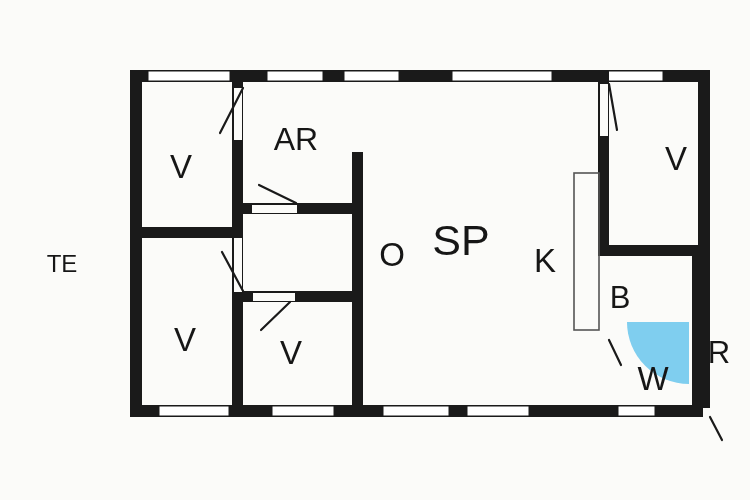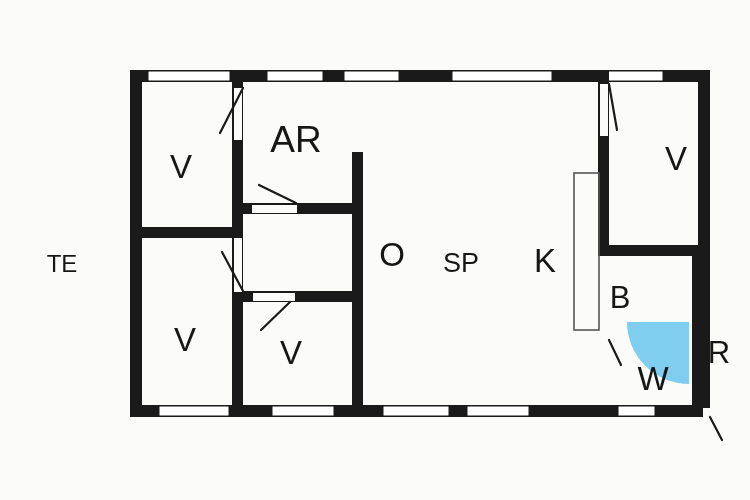--- a/index.html
+++ b/index.html
@@ -89,24 +89,24 @@
       <rect x="600" y="84" width="8" height="52" fill="#fbfbf9"></rect>
       <line x1="609" y1="84" x2="617" y2="130" stroke="#1a1a1a" stroke-width="2.2" stroke-linecap="round"></line>
       <rect x="600" y="324" width="8" height="40" fill="#fbfbf9"></rect>
       <line x1="609" y1="340" x2="621" y2="365" stroke="#1a1a1a" stroke-width="2.2" stroke-linecap="round"></line>
       <rect x="703" y="408" width="9" height="10" fill="#fbfbf9"></rect>
       <line x1="710" y1="417" x2="722" y2="440" stroke="#1a1a1a" stroke-width="2.2" stroke-linecap="round"></line>
     </svg>
   <div id="labels">
       <div class="room-label" style="left: 62px; top: 264px; font-size: 24px;">TE</div>
       <div class="room-label" style="left: 181px; top: 166px; font-size: 33px;">V</div>
-      <div class="room-label" style="left: 296px; top: 139px; font-size: 37px;">AR</div>
+      <div class="room-label" style="left: 296px; top: 139px; font-size: 32px;">AR</div>
       <div class="room-label" style="left: 185px; top: 339px; font-size: 33px;">V</div>
       <div class="room-label" style="left: 291px; top: 352px; font-size: 33px;">V</div>
       <div class="room-label" style="left: 392px; top: 254px; font-size: 33px;">O</div>
-      <div class="room-label" style="left: 461px; top: 263px; font-size: 27px;">SP</div>
+      <div class="room-label" style="left: 461px; top: 240px; font-size: 43px;">SP</div>
       <div class="room-label" style="left: 545px; top: 260px; font-size: 33px;">K</div>
       <div class="room-label" style="left: 676px; top: 158px; font-size: 33px;">V</div>
       <div class="room-label" style="left: 620px; top: 297px; font-size: 31px;">B</div>
       <div class="room-label" style="left: 653px; top: 378px; font-size: 33px;">W</div>
       <div class="room-label" style="left: 719px; top: 352px; font-size: 31px;">R</div>
     </div>
 </div>
 
 </body></html>

